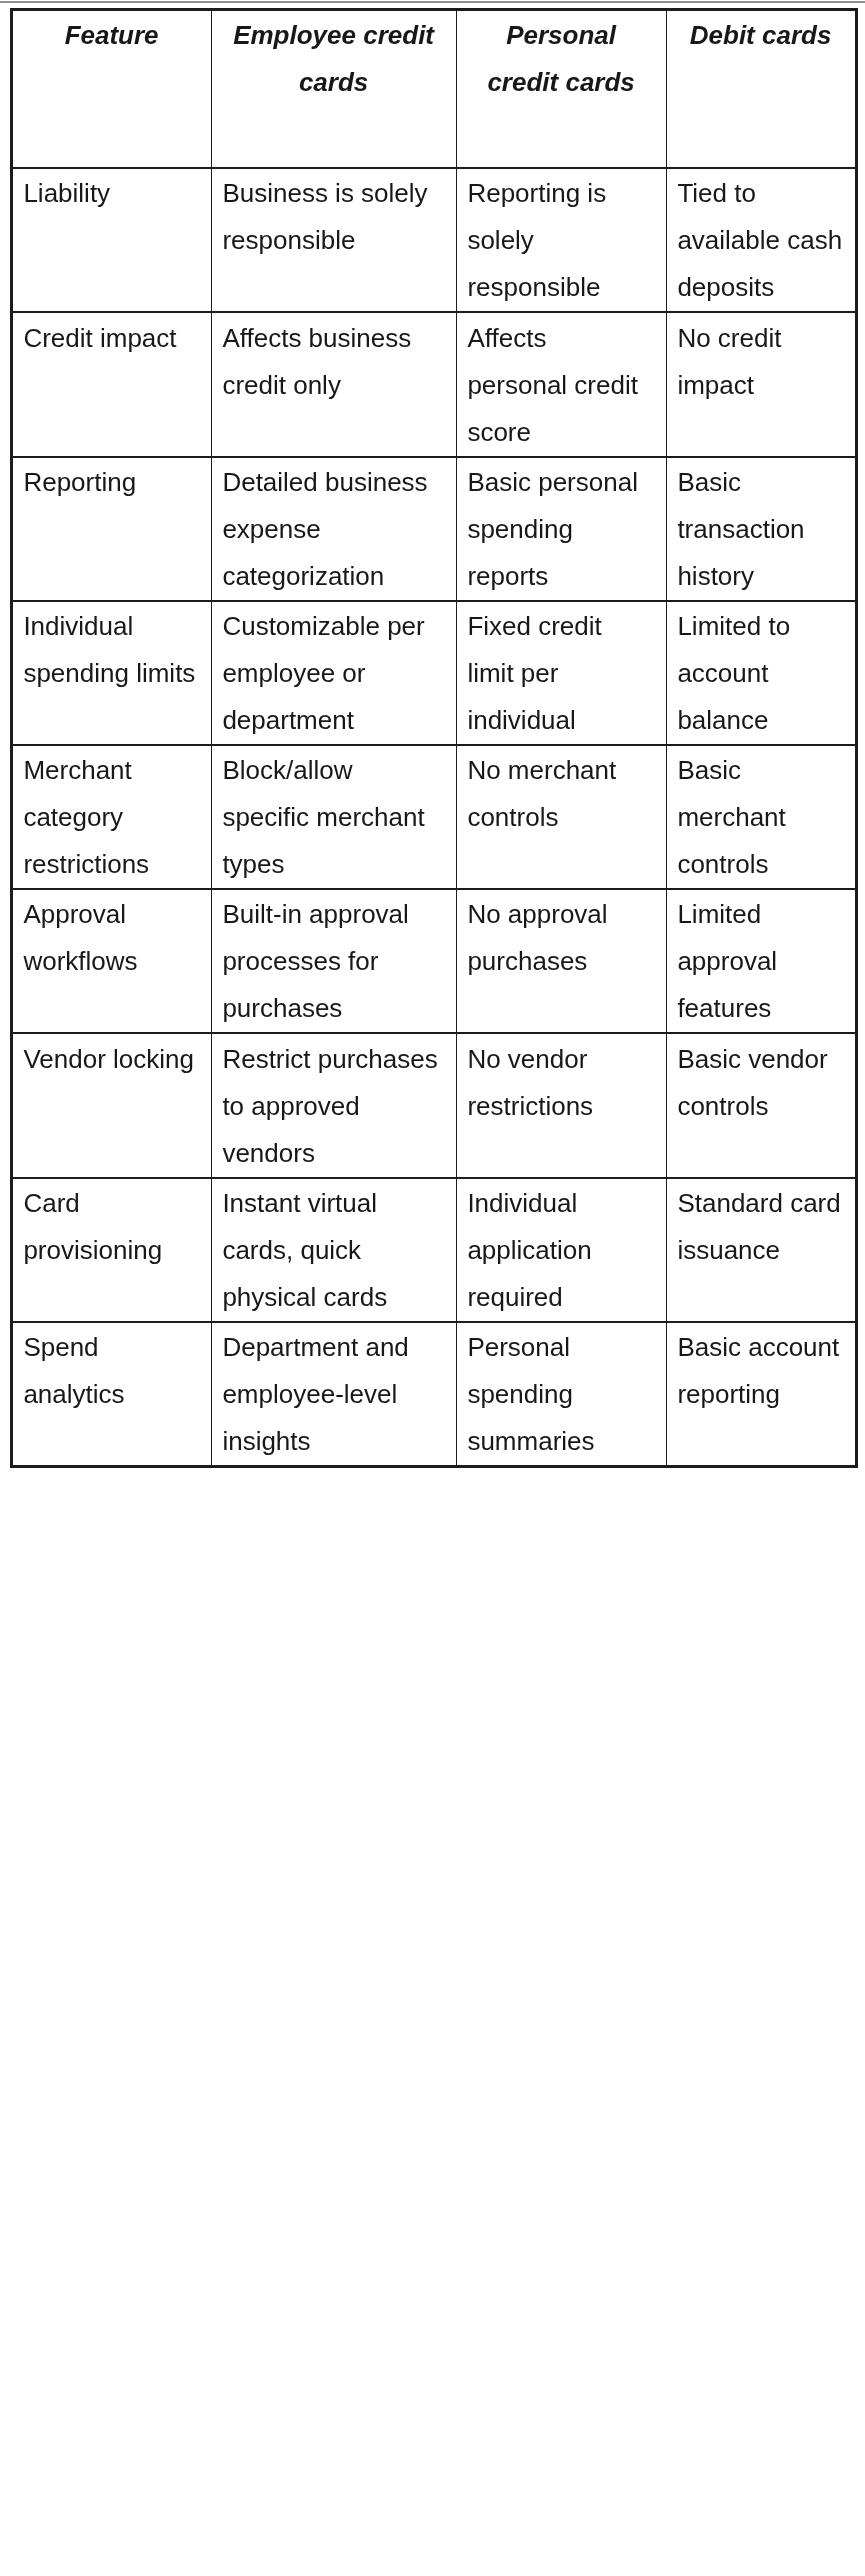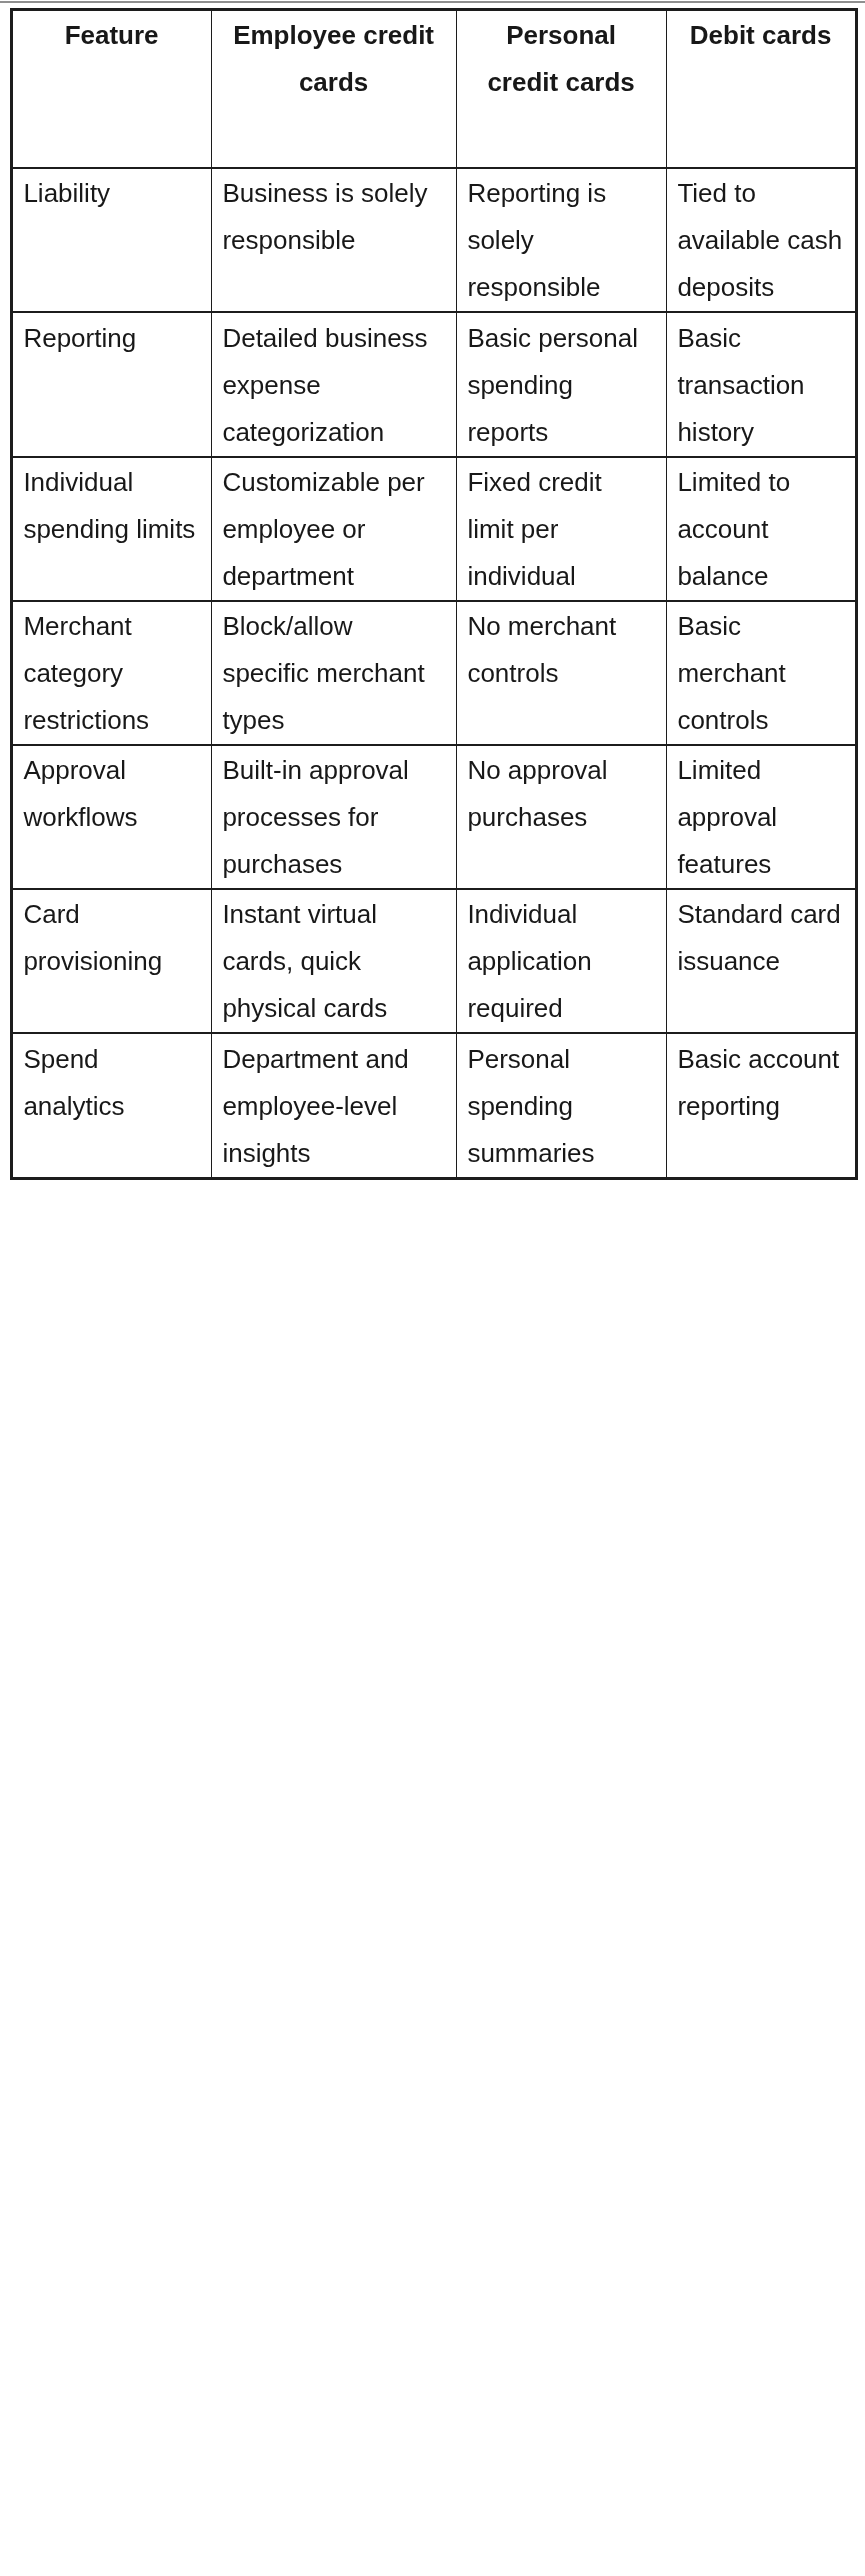--- a/index.html
+++ b/index.html
@@ -47,20 +47,21 @@
     color: #181818;
     overflow: hidden;
   }
   table.cmp thead tr { height: 159px; }
   table.cmp tbody tr { height: 140px; }
   table.cmp th {
     font-weight: bold;
     text-align: center;
     padding-left: 4.8px;
     padding-right: 4.8px;
+    font-style: italic;
   }
   table.cmp td { text-align: left; }
 </style>
 </head>
 <body>
 
 <div class="page">
   <div class="top-rule"></div>
 
   <table class="cmp">
@@ -84,20 +85,30 @@
       <tr>
         <td>Liability</td>
         <td>Business is solely
 responsible</td>
         <td>Reporting is
 solely
 responsible</td>
         <td>Tied to
 available cash
 deposits</td>
+      </tr>
+      <tr>
+        <td>Credit impact</td>
+        <td>Affects business
+credit only</td>
+        <td>Affects
+personal credit
+score</td>
+        <td>No credit
+impact</td>
       </tr>
       <tr>
         <td>Reporting</td>
         <td>Detailed business
 expense
 categorization</td>
         <td>Basic personal
 spending
 reports</td>
         <td>Basic
@@ -136,20 +147,30 @@
         <td>Built-in approval
 processes for
 purchases</td>
         <td>No approval
 purchases</td>
         <td>Limited
 approval
 features</td>
       </tr>
       <tr>
+        <td>Vendor locking</td>
+        <td>Restrict purchases
+to approved
+vendors</td>
+        <td>No vendor
+restrictions</td>
+        <td>Basic vendor
+controls</td>
+      </tr>
+      <tr>
         <td>Card
 provisioning</td>
         <td>Instant virtual
 cards, quick
 physical cards</td>
         <td>Individual
 application
 required</td>
         <td>Standard card
 issuance</td>

